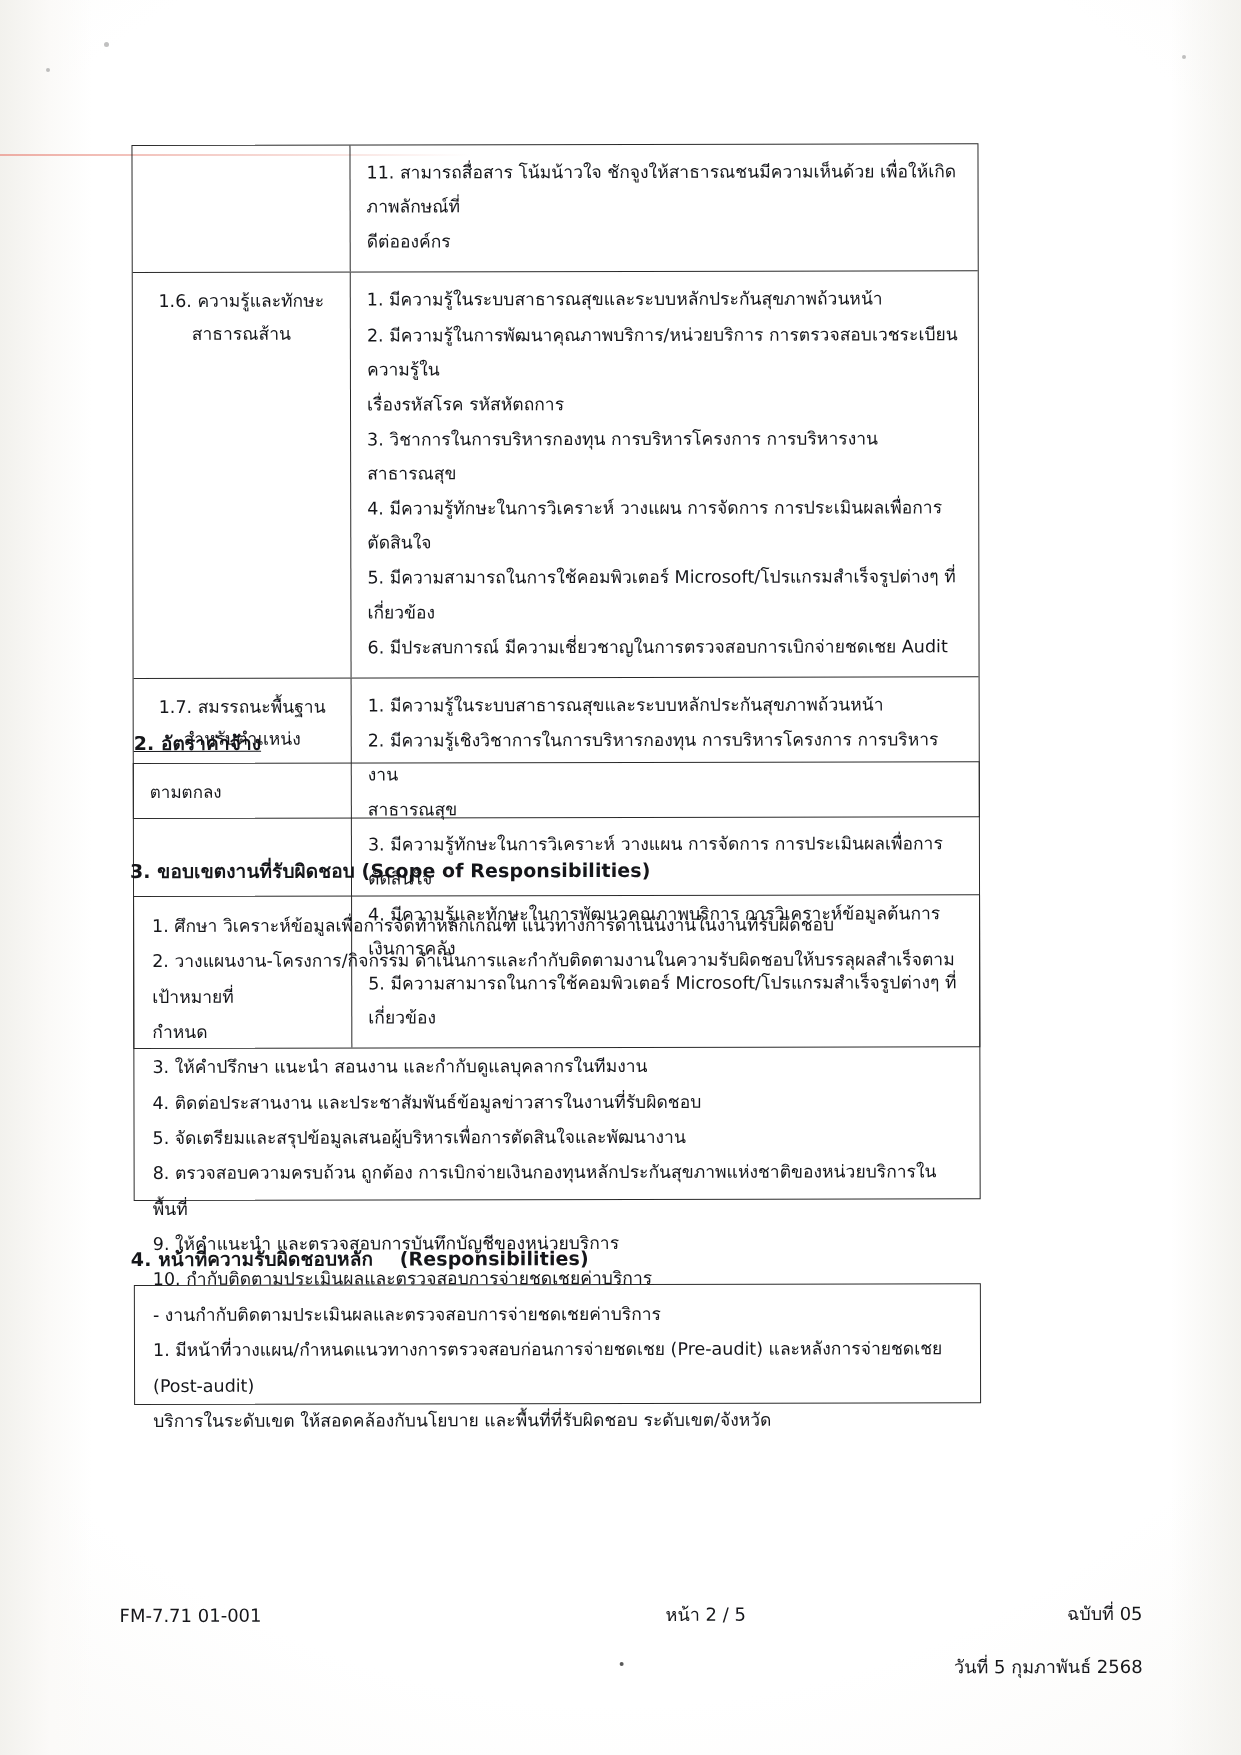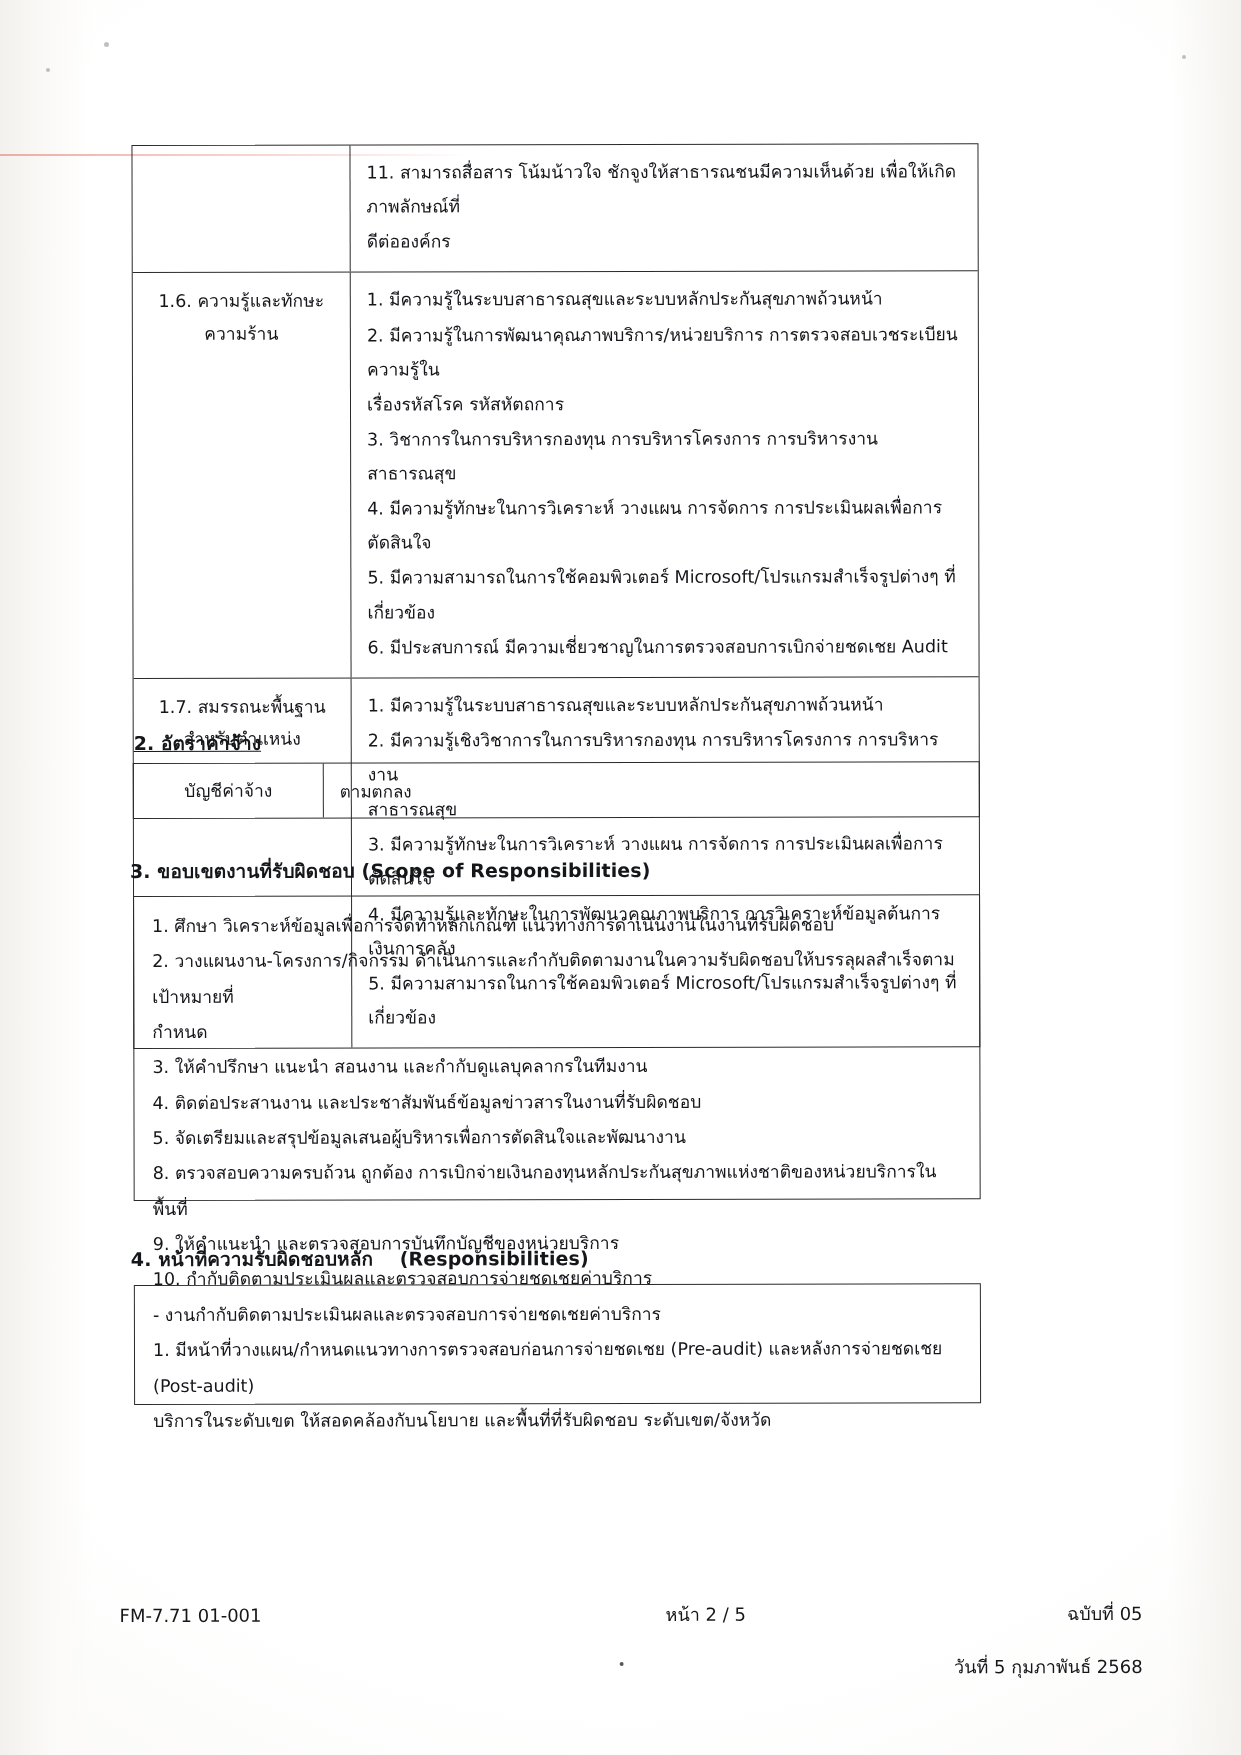--- a/index.html
+++ b/index.html
@@ -195,21 +195,21 @@
       <div class="cell-label"></div>
       <div class="cell-body">
         <div class="li">11. สามารถสื่อสาร โน้มน้าวใจ ชักจูงให้สาธารณชนมีความเห็นด้วย เพื่อให้เกิดภาพลักษณ์ที่</div>
         <div class="li">ดีต่อองค์กร</div>
       </div>
     </div>
 
     <div class="row">
       <div class="cell-label">
         <div>1.6. ความรู้และทักษะ</div>
-        <div>ความร้าน</div>
+        <div>สาธารณส้าน</div>
       </div>
       <div class="cell-body">
         <div class="li">1. มีความรู้ในระบบสาธารณสุขและระบบหลักประกันสุขภาพถ้วนหน้า</div>
         <div class="li">2. มีความรู้ในการพัฒนาคุณภาพบริการ/หน่วยบริการ การตรวจสอบเวชระเบียน ความรู้ใน</div>
         <div class="li">เรื่องรหัสโรค รหัสหัตถการ</div>
         <div class="li">3. วิชาการในการบริหารกองทุน การบริหารโครงการ การบริหารงานสาธารณสุข</div>
         <div class="li">4. มีความรู้ทักษะในการวิเคราะห์ วางแผน การจัดการ การประเมินผลเพื่อการตัดสินใจ</div>
         <div class="li">5. มีความสามารถในการใช้คอมพิวเตอร์ Microsoft/โปรแกรมสำเร็จรูปต่างๆ ที่เกี่ยวข้อง</div>
         <div class="li">6. มีประสบการณ์ มีความเชี่ยวชาญในการตรวจสอบการเบิกจ่ายชดเชย Audit</div>
       </div>
@@ -229,21 +229,20 @@
         <div class="li">5. มีความสามารถในการใช้คอมพิวเตอร์ Microsoft/โปรแกรมสำเร็จรูปต่างๆ ที่เกี่ยวข้อง</div>
       </div>
     </div>
   </div>
 
   <div class="section-head" style="left:134px; top:727px;text-decoration:underline;">
     <span>2.  อัตราค่าจ้าง</span>
   </div>
 
   <div class="wage-table" style="left:133px; top:762px; width:847px;">
-    <div class="wage-label">บัญชีค่าจ้าง</div>
     <div class="wage-value">ตามตกลง</div>
   </div>
 
   <div class="section-head" style="left:130px; top:855px;">
     <span>3.  ขอบเขตงานที่รับผิดชอบ</span>
     <span class="en" style="">(Scope of Responsibilities)</span>
   </div>
 
   <div class="box" style="left:133px; top:895px; width:847px; height:305px;">
     <div class="li">1. ศึกษา วิเคราะห์ข้อมูลเพื่อการจัดทำหลักเกณฑ์ แนวทางการดำเนินงานในงานที่รับผิดชอบ</div>

